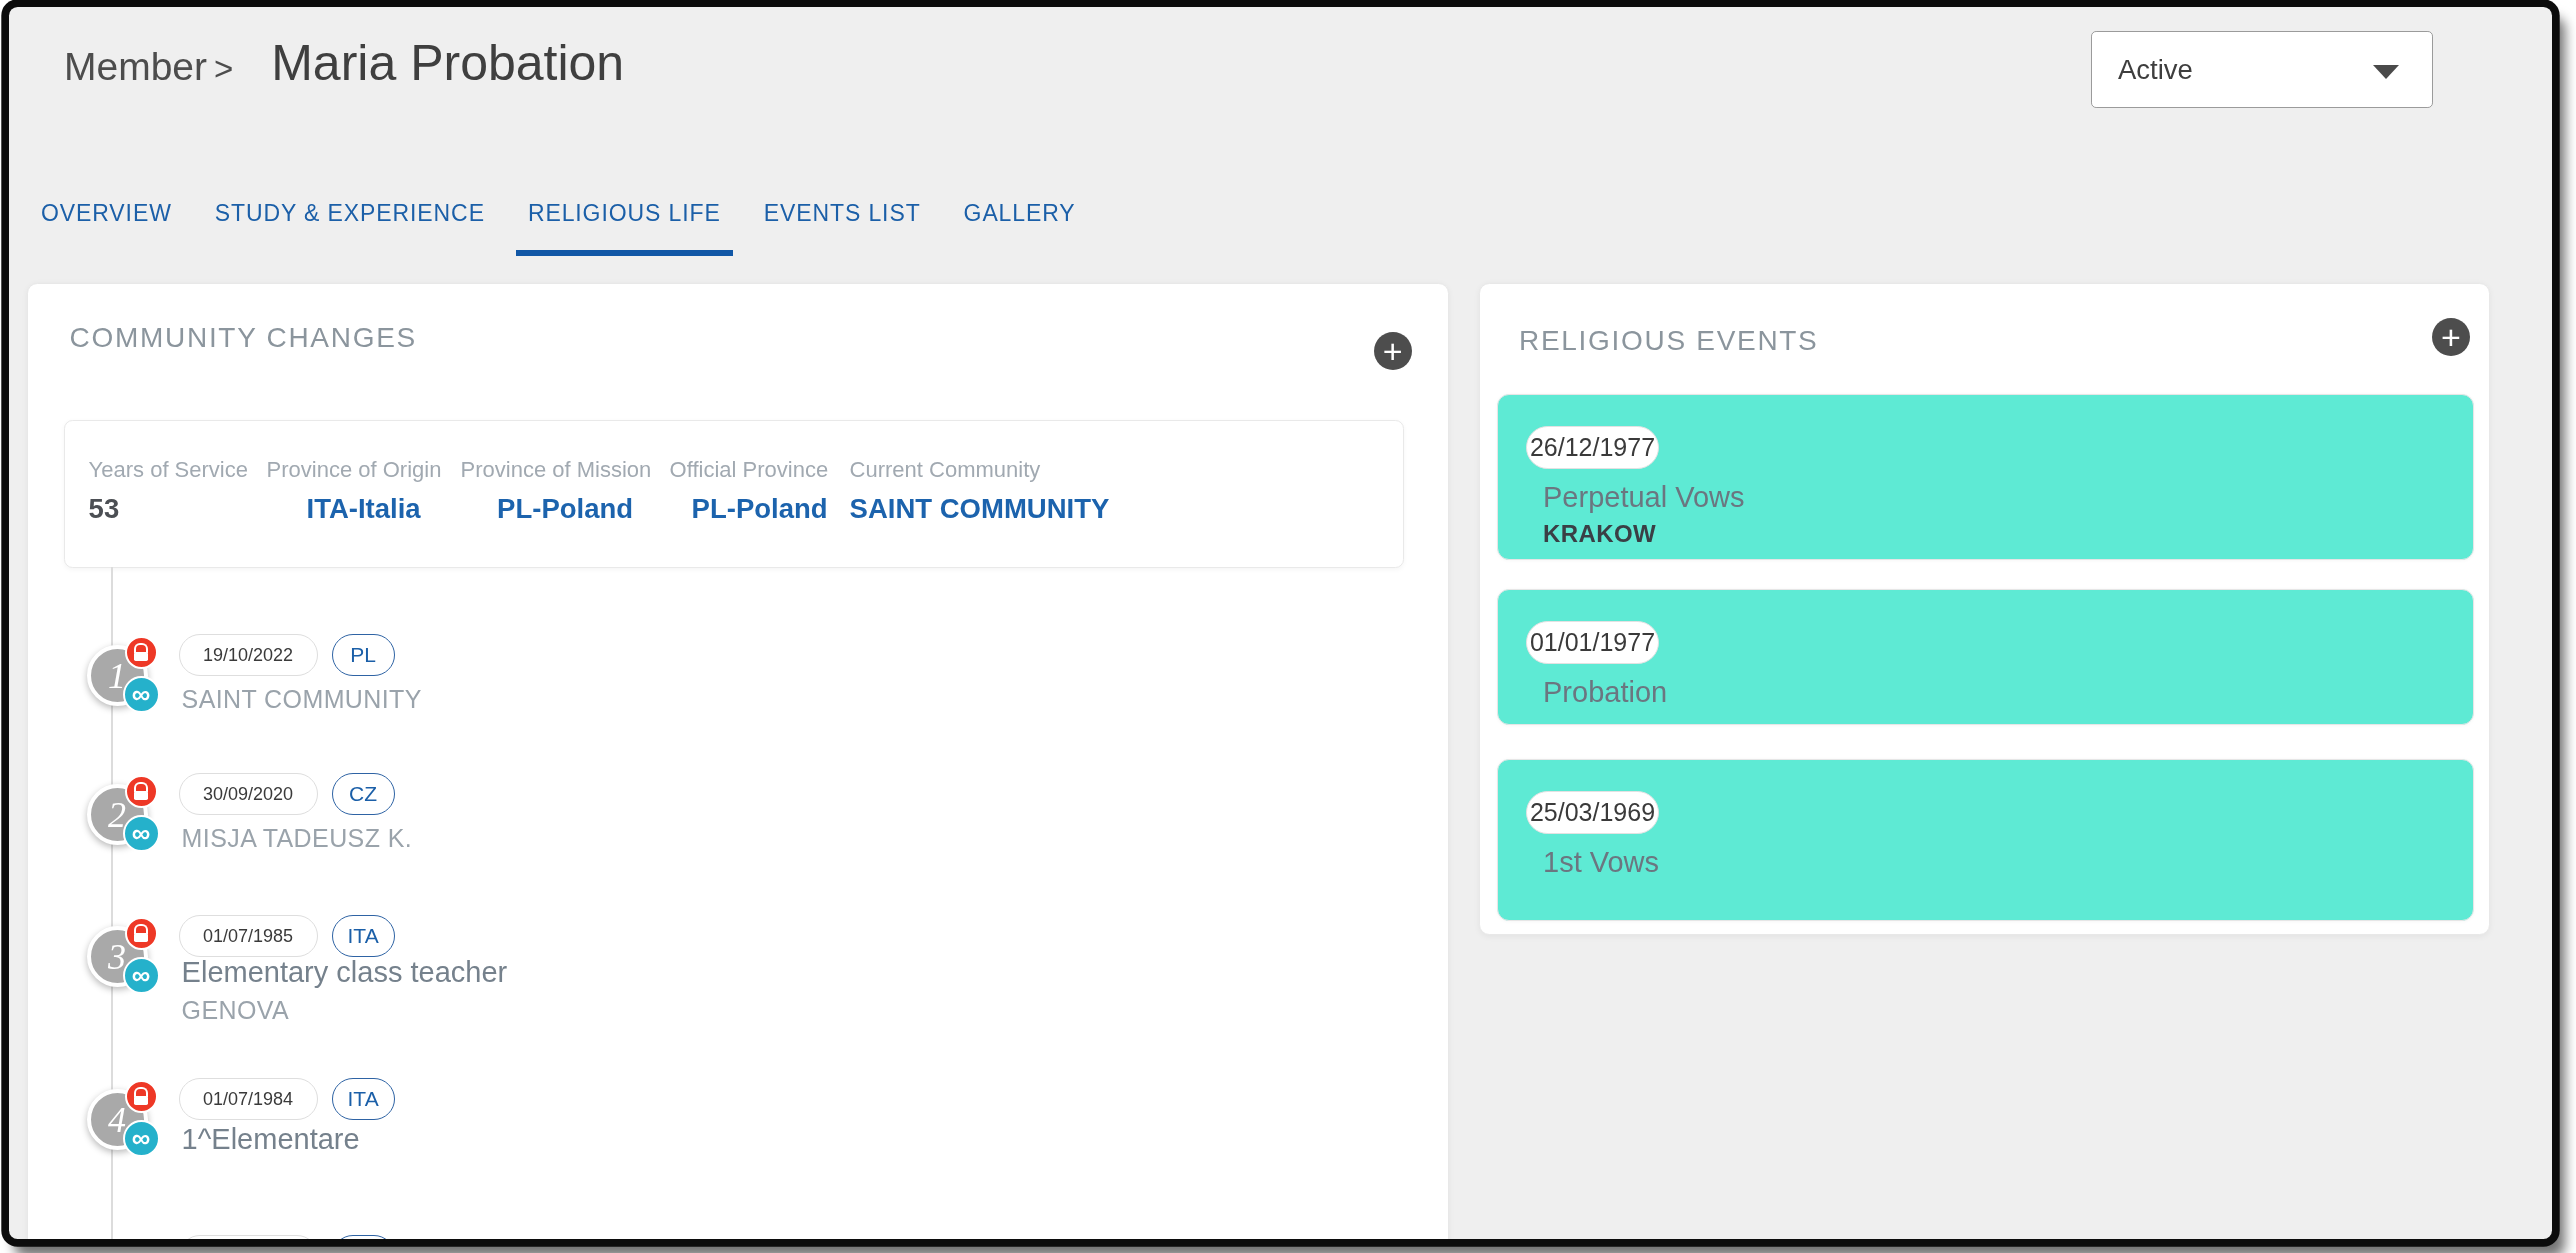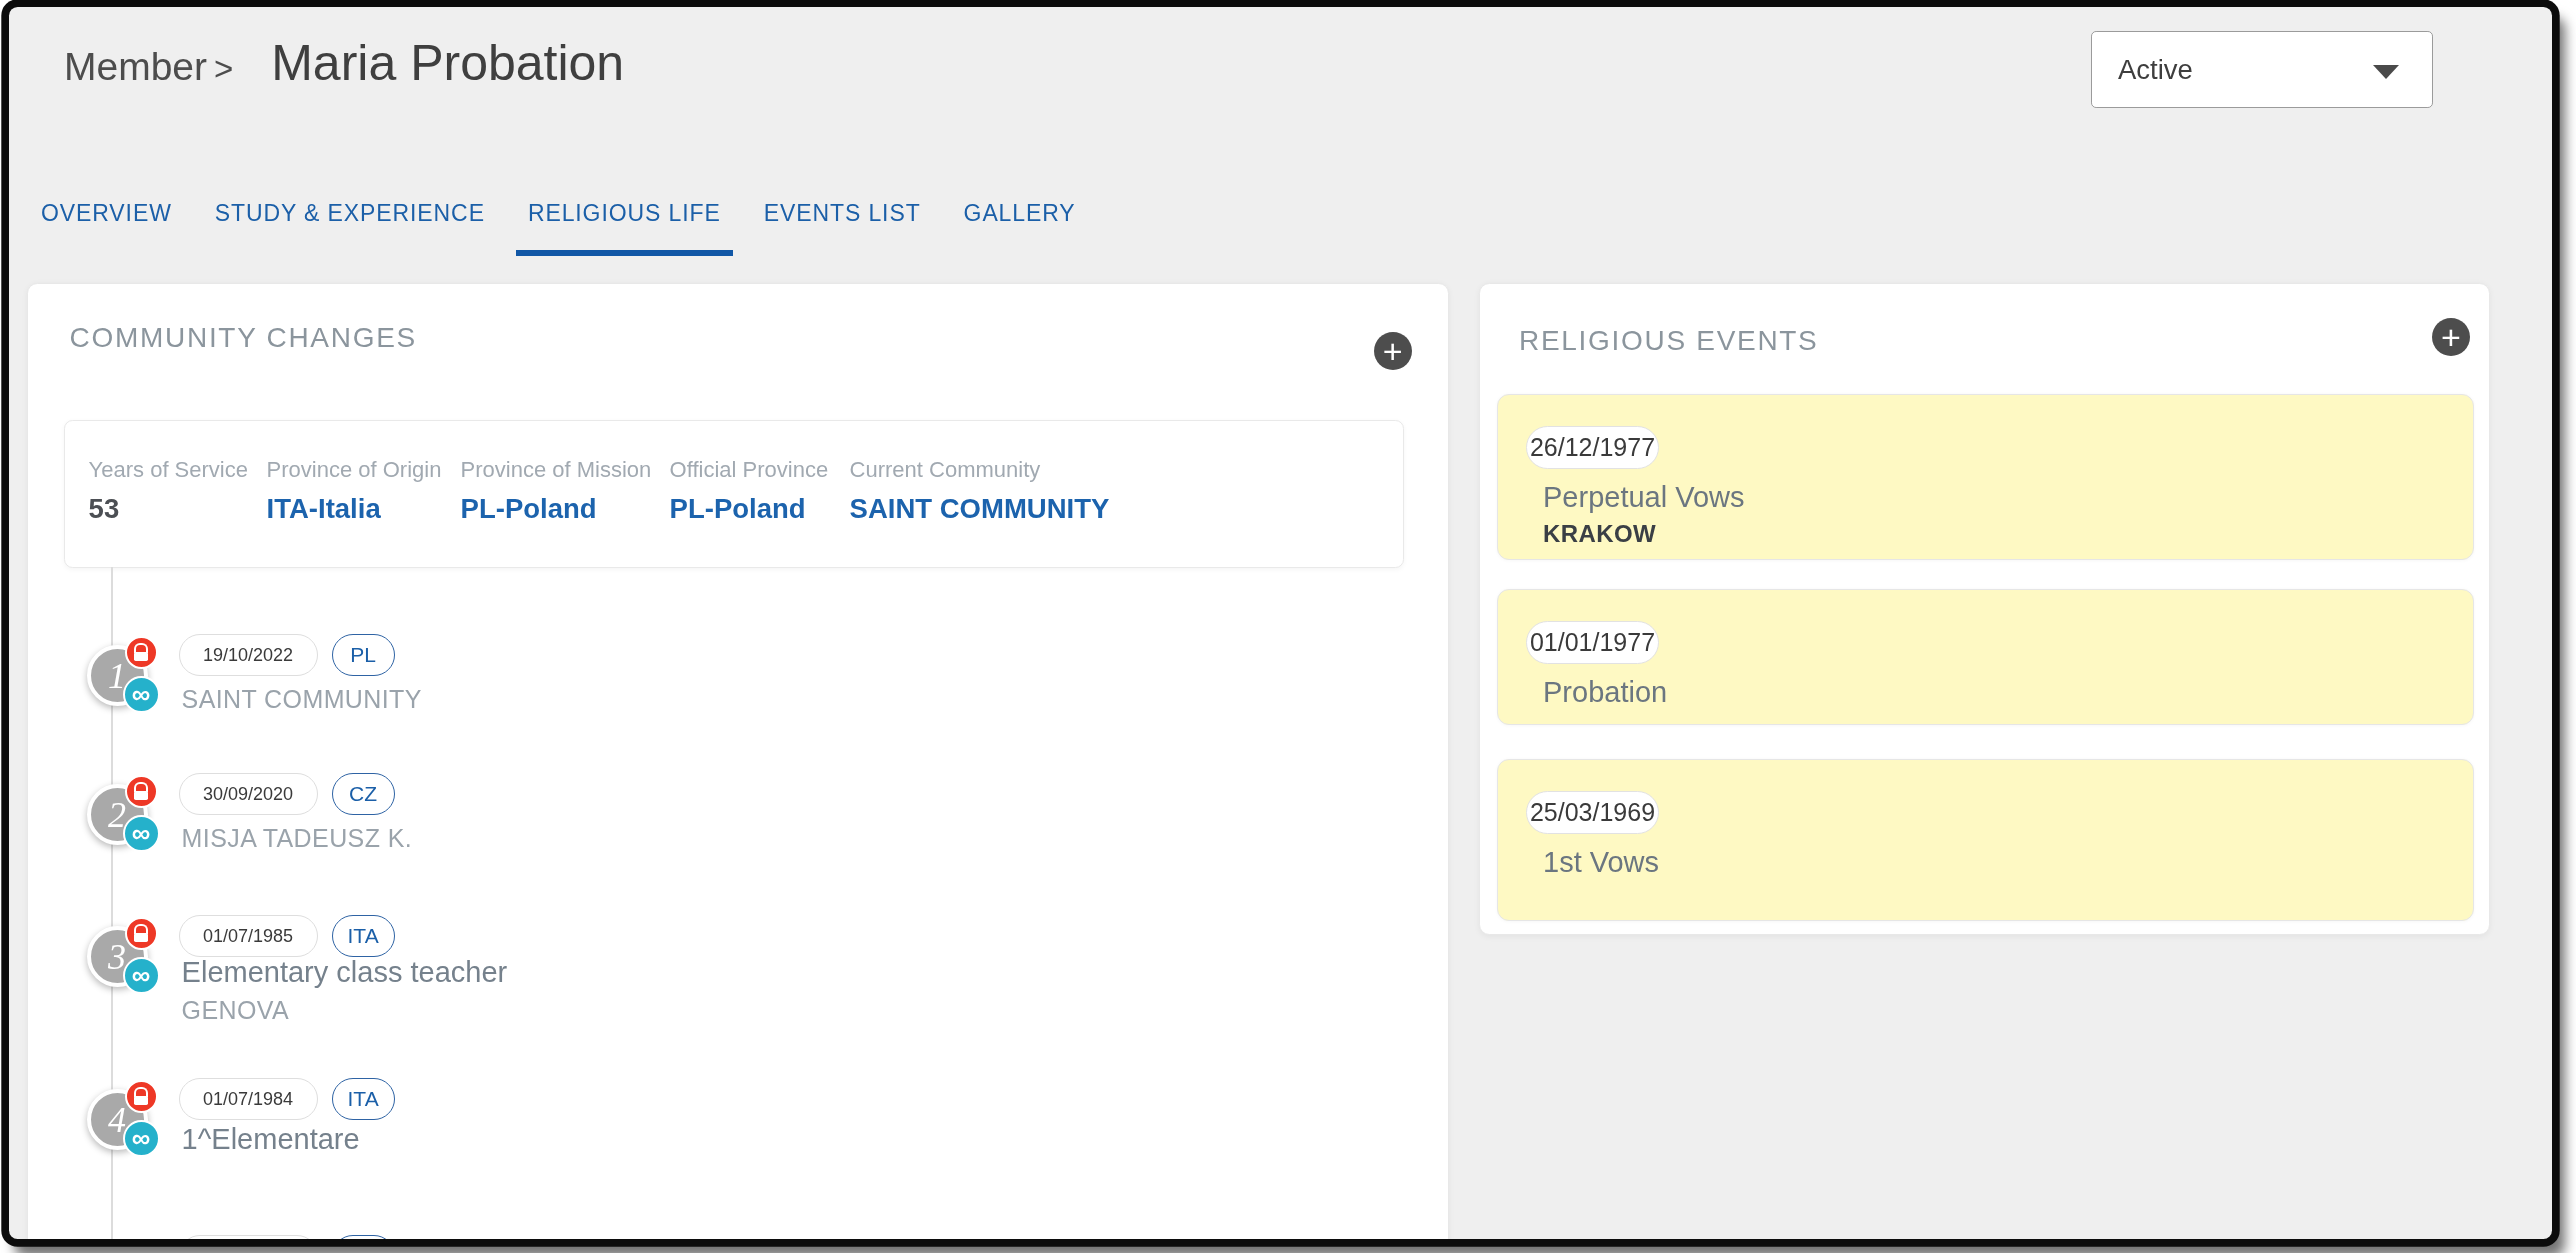--- a/index.html
+++ b/index.html
@@ -37,21 +37,21 @@
 
   
   .summary-card{position:absolute;left:36px;top:136px;width:1340px;height:148px;background:#fff;
     border:0.9px solid #e9e9e9;border-radius:8.6px;box-sizing:border-box;display:flex;
     padding:36px 0 0 24px;box-shadow:0 1.7px 5.1px rgba(0,0,0,0.04);}
   .sum-col{display:flex;flex-direction:column;}
   .w1{width:178px}.w2{width:194px}.w3{width:209px}.w4{width:180px}
   .sum-label{font-size:22px;color:#a1a9b1;}
   .sum-value{font-size:27.5px;margin-top:10.3px;font-weight:bold;}
   .val-dark{color:#4c4f54;}
-  .val-blue{color:#1c63ad;}
+  .val-blue{color:#1c63ad;text-align:center;}
 
   
   .tl-line{position:absolute;left:83px;top:283px;width:2.6px;height:704px;background:#dcdcdc;}
   .tl-item{position:absolute;left:0;width:100%;height:112px;}
   .num-circle{position:absolute;left:59px;top:11px;width:53px;height:53px;border-radius:50%;
     background:#a9a9a9;border:4.3px solid #fff;box-shadow:0 2.6px 7.7px rgba(0,0,0,0.28);
     color:#fff;font-size:36px;font-style:italic;font-family:"Liberation Serif",serif;
     display:flex;align-items:center;justify-content:center;}
   .badge-lock{position:absolute;left:97px;top:1.7px;width:29px;height:29px;border-radius:50%;
     background:#ee3826;border:2.6px solid #fff;display:flex;align-items:center;justify-content:center;}
@@ -65,21 +65,21 @@
     border:1.7px solid #dedede;border-radius:22px;box-sizing:border-box;
     display:flex;align-items:center;justify-content:center;font-size:18px;color:#3a3a3a;}
   .prov-pill{position:absolute;left:304px;top:0;width:63px;height:42px;background:#fff;
     border:1.7px solid #2e63a4;border-radius:22px;box-sizing:border-box;
     display:flex;align-items:center;justify-content:center;font-size:21px;color:#1b5fa8;}
   .tl-name{position:absolute;left:154px;top:51px;font-size:25px;color:#9aa3ab;letter-spacing:0.4px;}
   .tl-title{position:absolute;left:154px;top:41px;font-size:29px;color:#75818c;}
   .tl-sub{position:absolute;left:154px;top:81px;font-size:25px;color:#9aa3ab;letter-spacing:0.4px;}
 
   
-  .event-card{position:absolute;left:17px;width:977px;background:#fef9c3;border:0.9px solid #e6e6e6;
+  .event-card{position:absolute;left:17px;width:977px;background:#5eead4;border:0.9px solid #e6e6e6;
     border-radius:12px;box-sizing:border-box;padding:31px 0 0 28px;box-shadow:0 0.9px 3.4px rgba(0,0,0,0.03);cursor:pointer;}
   .ev1{top:110px;height:166px;}
   .ev2{top:305px;height:136px;}
   .ev3{top:475px;height:162px;}
   .event-pill{width:133px;height:43px;border:1.7px solid #e2e2e2;border-radius:22px;box-sizing:border-box;
     background:#fff;display:flex;align-items:center;justify-content:center;font-size:25px;color:#3a3a3a;}
   .event-name{margin:12px 0 0 17px;font-size:29px;color:#6b7680;}
   .event-loc{margin:6px 0 0 17px;font-size:24px;font-weight:bold;color:#3a3f45;letter-spacing:0.4px;}
 </style>
 </head>

